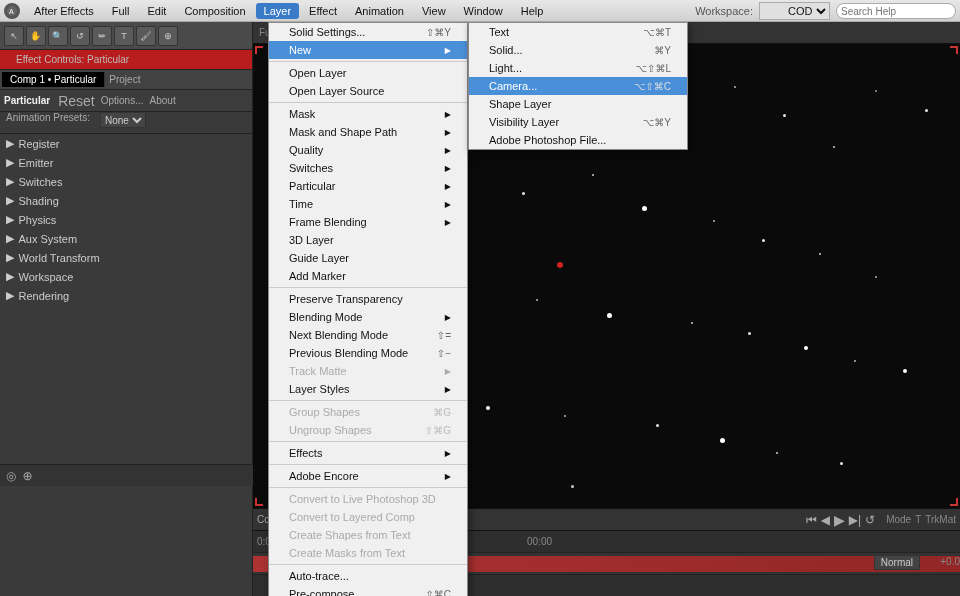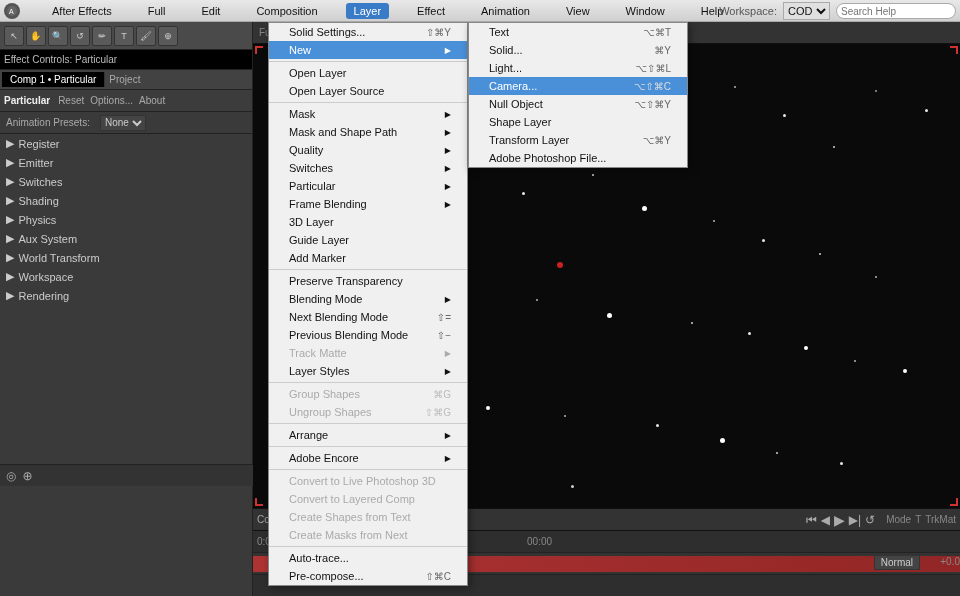--- a/index.html
+++ b/index.html
@@ -36,21 +36,20 @@
     }
     .menubar-items {
       display: flex; align-items: center; gap: 2px;
     }
     .menubar-item {
       padding: 2px 8px;
       color: #111;
       font-size: 11px;
       cursor: pointer;
       border-radius: 3px;
-      margin-left: 18px;
     }
     .menubar-item.active { background: #3a7bc8; color: #fff; }
 
     
     #main-container {
       display: flex;
       width: 100%;
       height: calc(596px - 22px);
     }
 
@@ -80,25 +79,25 @@
       border: 1px solid #333;
       border-radius: 2px;
       cursor: pointer;
       display: flex; align-items: center; justify-content: center;
       font-size: 9px; color: #ccc;
     }
 
     
     #effect-controls-bar {
       height: 20px;
-      background: #000000;
+      background: #b91c1c;
       border-bottom: 1px solid #222;
       display: flex;
       align-items: center;
-      padding: 0 4px;
+      padding: 0 16px;
       font-size: 10px;
       color: #bbb;
     }
 
     
     #panel-tabs {
       height: 20px;
       background: #424242;
       border-bottom: 1px solid #222;
       display: flex;
@@ -283,21 +282,21 @@
     <span class="menubar-item active">Layer</span>
     <span class="menubar-item">Effect</span>
     <span class="menubar-item">Animation</span>
     <span class="menubar-item">View</span>
     <span class="menubar-item">Window</span>
     <span class="menubar-item">Help</span>
   </div>
 
   <div style="position:absolute; right:4px; top:0; height:22px; display:flex; align-items:center; gap:6px;">
     <span style="color:#555; font-size:11px;">Workspace:</span>
-    <select style="font-size:11px; height:18px; background:#e0e0e0; border:1px solid #aaa; color:#111;">
+    <select style="font-size:11px; height:18px; background:#e0e0e0; border:1px solid #aaa; color:#111;padding-left:24px;">
       <option>COD</option>
     </select>
     <input type="text" style="height: 16px; font-size: 10px; padding: 0px 4px; border: 1px solid rgb(170, 170, 170); border-radius: 8px; width: 120px; background: rgb(255, 255, 255);" placeholder="Search Help">
   </div>
 </div>
 
 <div id="main-container">
 
   <div id="left-panel">
 
@@ -316,26 +315,26 @@
       <span style="font-size:10px; color:#bbb;">Effect Controls: Particular</span>
     </div>
 
     <div id="panel-tabs">
       <span class="panel-tab active">Comp 1 • Particular</span>
       <span style="margin-left:4px; color:#aaa; font-size:10px;">Project</span>
     </div>
 
     <div id="layer-panel">
       <span style="font-weight:bold; color:#eee;">Particular</span>
-      <span style="margin-left:8px; color:#aaa; font-size:10px;text-align:right;">Reset</span>
+      <span style="margin-left:8px; color:#aaa; font-size:14px;text-align:right;">Reset</span>
       <span style="margin-left:6px; color:#aaa; font-size:10px;">Options...</span>
       <span style="margin-left:6px; color:#aaa; font-size:10px;">About</span>
     </div>
 
-    <div style="height:22px; background:#3a3a3a; border-bottom:1px solid #222; display:flex; align-items:center; padding:0 6px; font-size:10px; color:#aaa;">
+    <div style="height:22px; background:#3a3a3a; border-bottom:1px solid #222; display:flex; align-items:flex-start; padding:0 6px; font-size:10px; color:#aaa;">
       <span>Animation Presets:</span>
       <select style="margin-left:10px; font-size:10px; height:16px; background:#444; border:1px solid #333; color:#ccc;">
         <option>None</option>
       </select>
     </div>
 
     <div id="particular-panel">
       <div style="background:#3a3a3a; font-size:11px;">
         <div style="display:flex; align-items:center; padding:3px 6px; cursor:pointer; color:#ccc;">
           <span style="margin-right:4px;">▶</span>
@@ -518,20 +517,23 @@
   <div class="menu-item has-submenu">
     <span>Quality</span>
   </div>
   <div class="menu-item has-submenu">
     <span>Switches</span>
   </div>
   <div class="menu-item has-submenu">
     <span>Particular</span>
   </div>
   <div class="menu-item has-submenu">
+    <span>Time</span>
+  </div>
+  <div class="menu-item has-submenu">
     <span>Frame Blending</span>
   </div>
   <div class="menu-item">
     <span>3D Layer</span>
   </div>
   <div class="menu-item">
     <span>Guide Layer</span>
   </div>
   <div class="menu-item">
     <span>Add Marker</span>
@@ -567,42 +569,42 @@
     <span class="menu-shortcut">⌘G</span>
   </div>
   <div class="menu-item disabled">
     <span>Ungroup Shapes</span>
     <span class="menu-shortcut">⇧⌘G</span>
   </div>
 
   <div class="menu-separator"></div>
 
   <div class="menu-item has-submenu">
-    <span>Arrange</span>
+    <span>Effects</span>
   </div>
 
   <div class="menu-separator"></div>
 
   <div class="menu-item has-submenu">
     <span>Adobe Encore</span>
   </div>
 
   <div class="menu-separator"></div>
 
   <div class="menu-item disabled">
     <span>Convert to Live Photoshop 3D</span>
   </div>
   <div class="menu-item disabled">
     <span>Convert to Layered Comp</span>
   </div>
   <div class="menu-item disabled">
     <span>Create Shapes from Text</span>
   </div>
   <div class="menu-item disabled">
-    <span>Create Masks from Next</span>
+    <span>Create Masks from Text</span>
   </div>
 
   <div class="menu-separator"></div>
 
   <div class="menu-item">
     <span>Auto-trace...</span>
   </div>
   <div class="menu-item">
     <span>Pre-compose...</span>
     <span class="menu-shortcut">⇧⌘C</span>
@@ -621,26 +623,22 @@
   </div>
   <div class="menu-item">
     <span>Light...</span>
     <span class="menu-shortcut">⌥⇧⌘L</span>
   </div>
   <div class="menu-item menu-item-active">
     <span>Camera...</span>
     <span class="menu-shortcut">⌥⇧⌘C</span>
   </div>
   <div class="menu-item">
-    <span>Null Object</span>
-    <span class="menu-shortcut">⌥⇧⌘Y</span>
-  </div>
-  <div class="menu-item">
     <span>Shape Layer</span>
   </div>
   <div class="menu-item">
-    <span>Transform Layer</span>
+    <span>Visibility Layer</span>
     <span class="menu-shortcut">⌥⌘Y</span>
   </div>
   <div class="menu-item">
     <span>Adobe Photoshop File...</span>
   </div>
 </div>
 
 </body></html>

